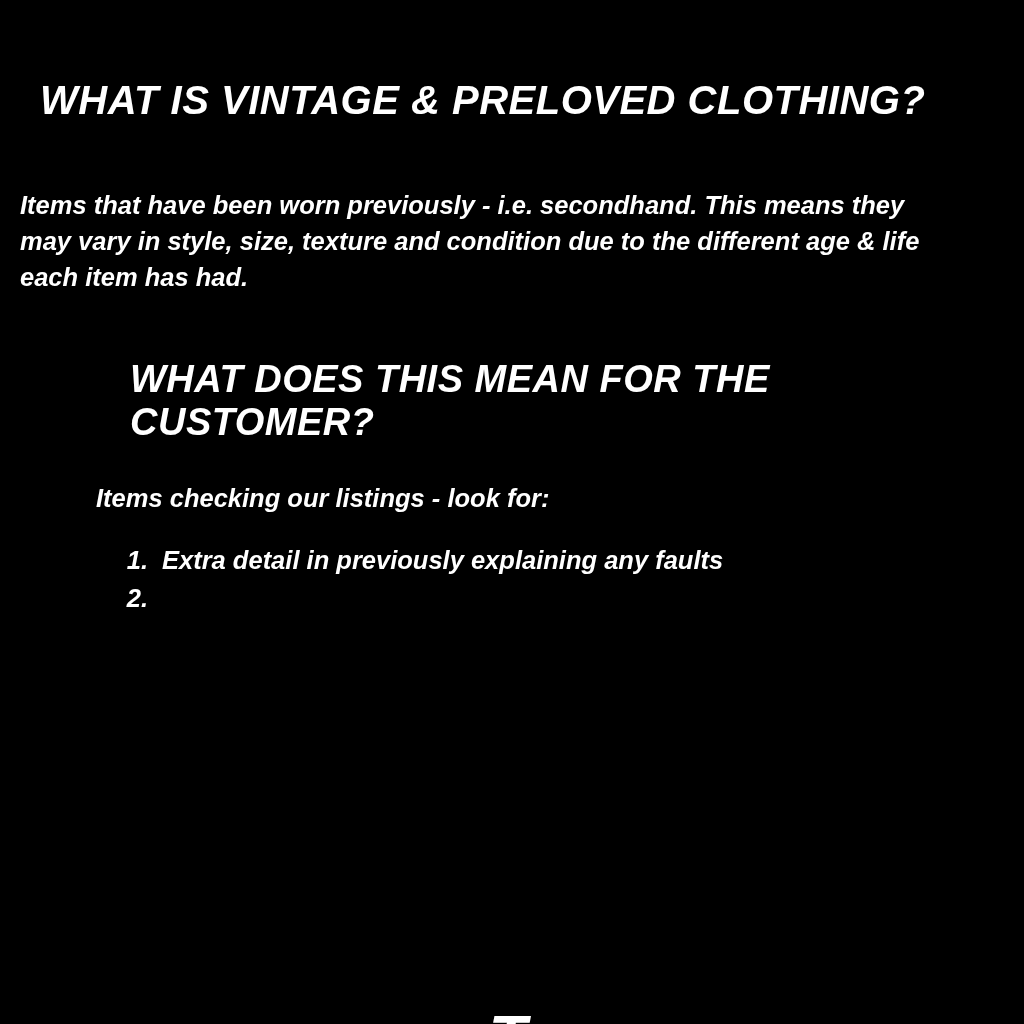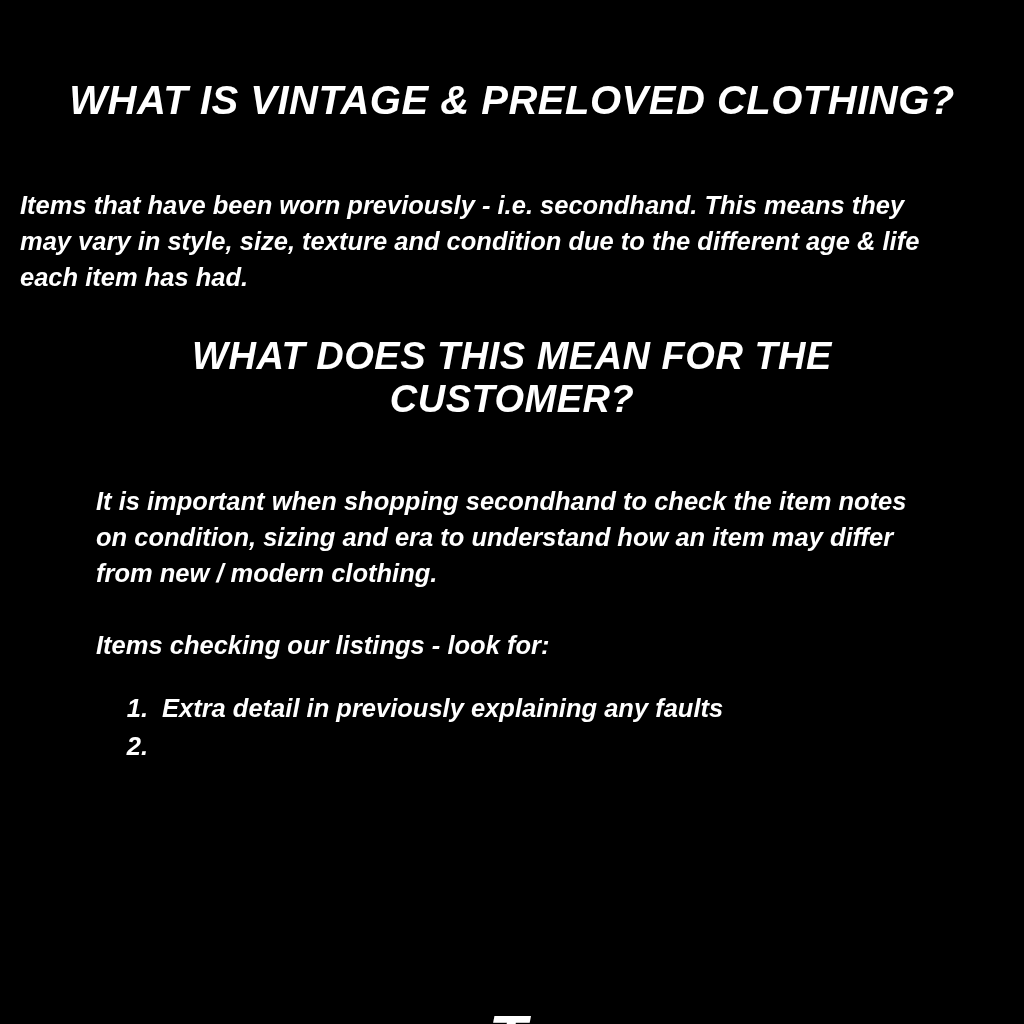--- a/index.html
+++ b/index.html
@@ -17,34 +17,34 @@
   .page {
     position: relative;
     width: 1024px;
     height: 1024px;
     background: #000000;
     box-sizing: border-box;
   }
   .heading {
     font-weight: bold;
     font-style: italic;
-    text-align: center;
+    text-align: left;
     letter-spacing: 0.5px;
     line-height: 1.12;
     color: #ffffff;
   }
   .heading-1 {
     font-size: 40px;
     padding: 0 40px;
     margin-top: 78px;
   }
   .heading-2 {
     font-size: 38px;
     padding: 0 130px;
-    margin-top: 40px;
+    margin-top: 63px;
   }
   .body-text {
     font-weight: bold;
     font-style: italic;
     font-size: 25.5px;
     line-height: 1.42;
     color: #ffffff;
     padding: 0 96px 0 96px;
     text-align: left;
   }
@@ -93,21 +93,20 @@
 <body>
 
 <div class="page">
 
   <h1 class="heading heading-1">WHAT IS VINTAGE &amp; PRELOVED CLOTHING?</h1>
 
   <p class="body-text para-1">Items that have been worn previously - i.e. secondhand. This means they may vary in style, size, texture and condition due to the different age &amp; life each item has had.</p>
 
   <h2 class="heading heading-2">WHAT DOES THIS MEAN FOR THE CUSTOMER?</h2>
 
-  <p class="body-text para-2">It is important when shopping secondhand to check the item notes on condition, sizing and era to understand how an item may differ from new / modern clothing.</p>
 
   <p class="body-text para-3">Items checking our listings - look for:</p>
 
   <ol class="list">
     <li class="list-item">
       <span class="list-num">1.</span>
       <span>Extra detail in previously explaining any faults</span>
     </li>
     <li class="list-item">
       <span class="list-num">2.</span>

